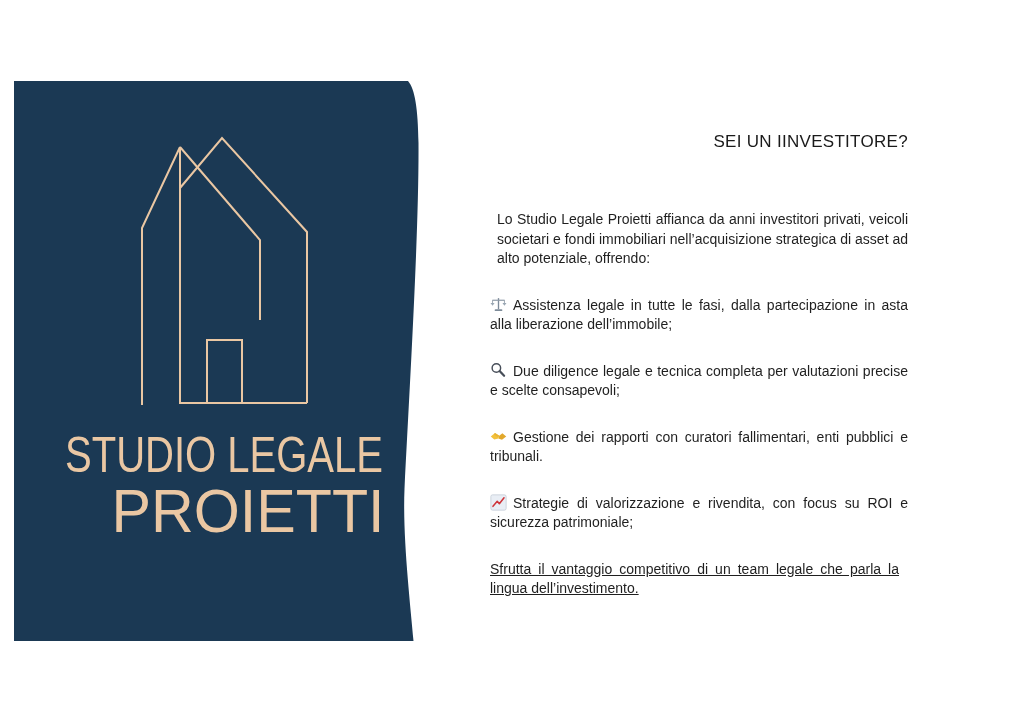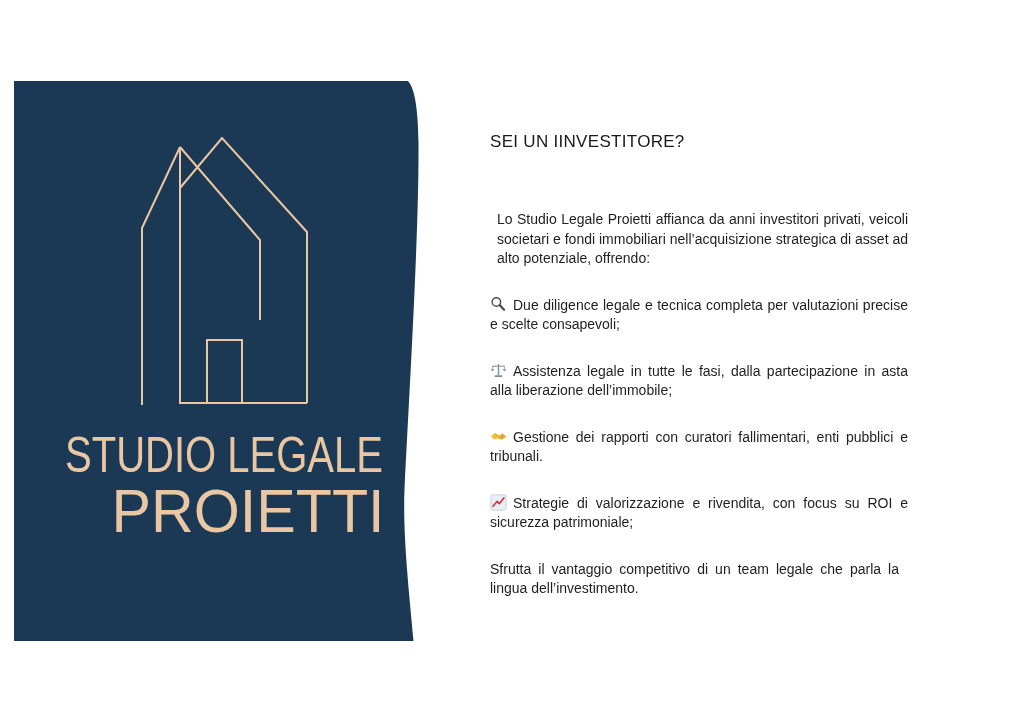--- a/index.html
+++ b/index.html
@@ -29,27 +29,27 @@
     font-size:14px;
     line-height:19.5px;
     color:#1f1f1f;
   }
   .content h1{
     margin:131px 0 0 0;
     font-size:17px;
     line-height:22px;
     font-weight:400;
     letter-spacing:.3px;
-    text-align:left;
+    text-align:right;
     color:#1a1a1a;
   }
   .intro{margin:57px 0 0 7px;text-align:justify;}
   .bullets{list-style:none;margin:0;padding:0;}
   .bullets li{margin:27px 0 0 0;text-align:justify;}
-  .outro{margin:27px 9px 0 0;text-align:justify;}
+  .outro{margin:27px 9px 0 0;text-align:justify;text-decoration:underline;}
   .bi{
     display:inline-block;
     width:17px;height:17px;
     vertical-align:-3px;
     margin-right:6px;
   }
   .bi svg{display:block;width:100%;height:100%;}
 </style>
 </head>
 <body>
@@ -73,38 +73,38 @@
 
     <h1>SEI UN IINVESTITORE?</h1>
 
     <p class="intro">Lo Studio Legale Proietti affianca da anni investitori privati, veicoli societari e fondi immobiliari nell’acquisizione strategica di asset ad alto potenziale, offrendo:</p>
 
     <ul class="bullets">
 
       <li>
         <span class="bi">
           <svg viewBox="0 0 20 20">
-            <circle cx="7.5" cy="7" r="5" fill="none" stroke="#474e59" stroke-width="1.7"></circle>
-            <line x1="11.3" y1="10.6" x2="16.6" y2="16.2" stroke="#474e59" stroke-width="2.6" stroke-linecap="round"></line>
-          </svg>
-        </span><span>Due diligence legale e tecnica completa per valutazioni precise e scelte consapevoli;</span>
-      </li>
-
-      <li>
-        <span class="bi">
-          <svg viewBox="0 0 20 20">
             <line x1="10" y1="2.5" x2="10" y2="15.5" stroke="#7d8b99" stroke-width="1.6"></line>
             <line x1="2.8" y1="5" x2="17.2" y2="5" stroke="#8d99a6" stroke-width="1.4"></line>
             <path d="M0.6 8.2 L5.4 8.2 L3 11.4 Z" fill="#9aa7b3"></path>
             <path d="M14.6 8.2 L19.4 8.2 L17 11.4 Z" fill="#9aa7b3"></path>
             <line x1="3" y1="5" x2="3" y2="8.2" stroke="#8d99a6" stroke-width="1"></line>
             <line x1="17" y1="5" x2="17" y2="8.2" stroke="#8d99a6" stroke-width="1"></line>
             <rect x="5.5" y="15.5" width="9" height="2.2" rx="1" fill="#7d8b99"></rect>
           </svg>
         </span><span>Assistenza legale in tutte le fasi, dalla partecipazione in asta alla liberazione dell’immobile;</span>
+      </li>
+
+      <li>
+        <span class="bi">
+          <svg viewBox="0 0 20 20">
+            <circle cx="7.5" cy="7" r="5" fill="none" stroke="#474e59" stroke-width="1.7"></circle>
+            <line x1="11.3" y1="10.6" x2="16.6" y2="16.2" stroke="#474e59" stroke-width="2.6" stroke-linecap="round"></line>
+          </svg>
+        </span><span>Due diligence legale e tecnica completa per valutazioni precise e scelte consapevoli;</span>
       </li>
 
       <li>
         <span class="bi">
           <svg viewBox="0 0 22 17">
             <path d="M1 8.5 L6.5 4 L12 7.5 L10.8 11 L5.5 12.5 Z" fill="#f3c13c"></path>
             <path d="M12 7.5 L16 4.2 L21 8.5 L15.5 12.8 L10.8 11 Z" fill="#e2a82c"></path>
             <path d="M6.5 4 L12 7.5 L10 9 L5 6 Z" fill="#eab432"></path>
           </svg>
         </span><span>Gestione dei rapporti con curatori fallimentari, enti pubblici e tribunali.</span>

